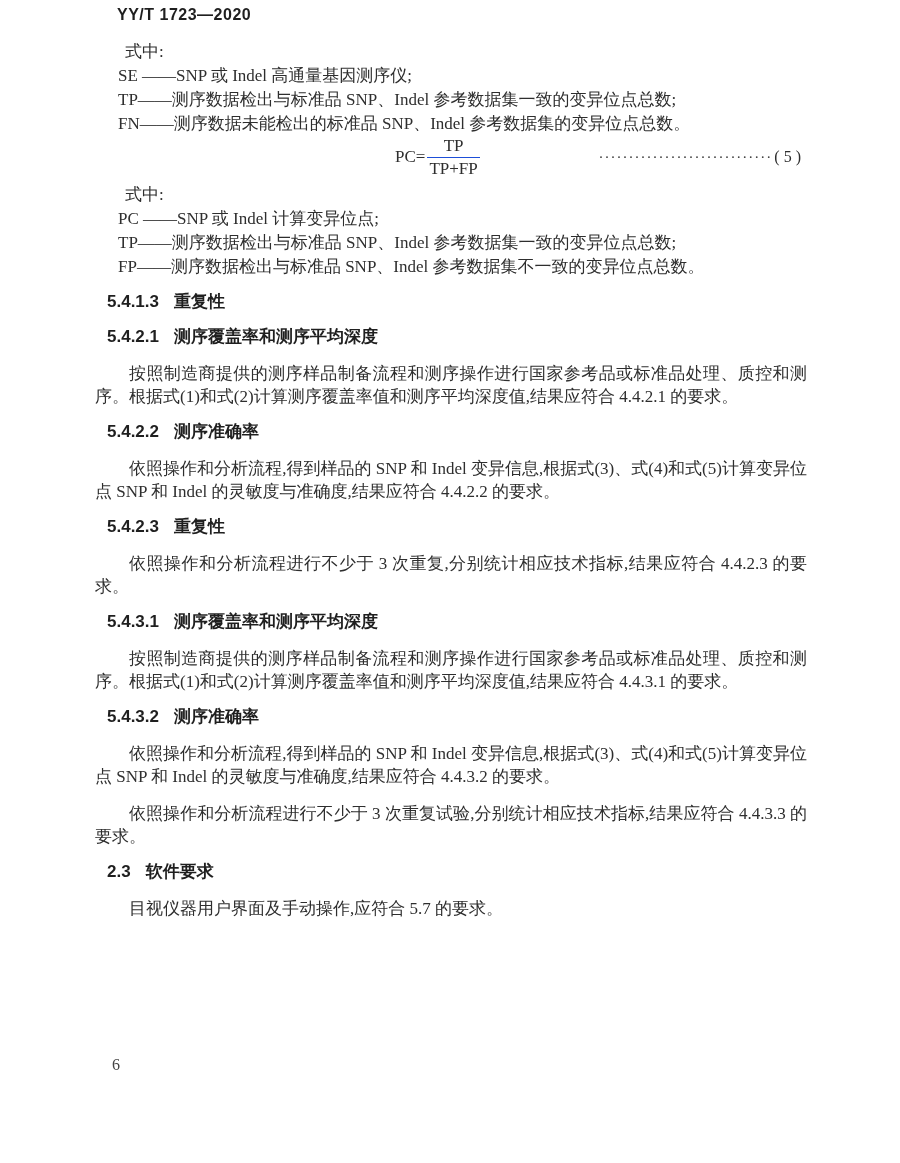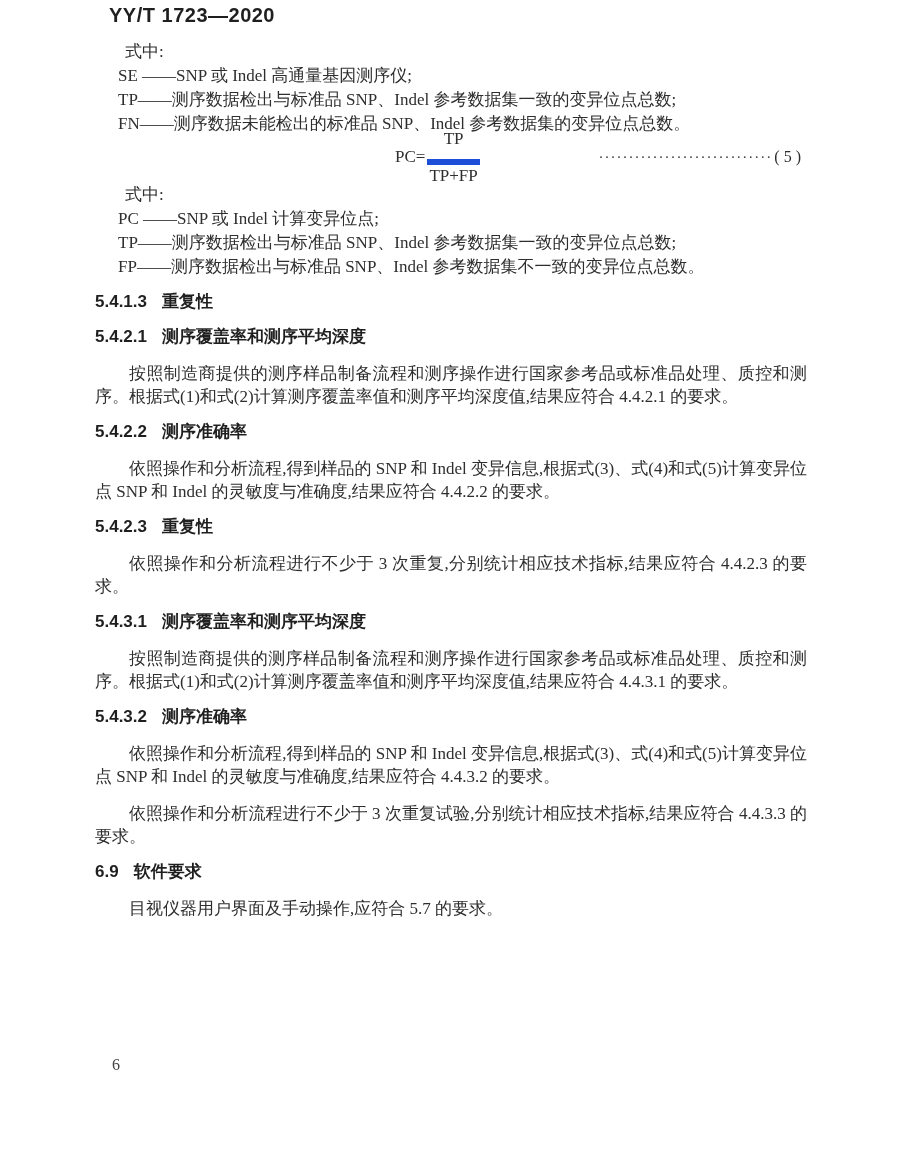--- a/index.html
+++ b/index.html
@@ -12,23 +12,23 @@
     position: relative;
   }
   .page {
     position: absolute;
     left: 95px; top: 4px;
     width: 712px;
   }
   .doc-header {
     font-family: "Liberation Sans", "DejaVu Sans", sans-serif;
     font-weight: bold;
-    font-size: 20px;
+    font-size: 16px;
     color: #1f1f1f;
-    margin-left: 14px;
+    margin-left: 22px;
     height: 22px; line-height: 22px;
     letter-spacing: 0.5px;
   }
   .shizhong {
     margin-top: 14px;
     margin-left: 30px;
     font-size: 17px;
     line-height: 24px;
   }
   .def-list { margin-left: 23px; }
@@ -51,22 +51,22 @@
     font-size: 17px;
   }
   .frac {
     display: inline-block;
     text-align: center;
     vertical-align: middle;
     margin-left: 2px;
   }
   .frac .num {
     display: block;
-    border-bottom: 6px solid #1d4ed8;
-    padding: 0 6px 10px 6px;
+    border-bottom: 1px solid #1d4ed8;
+    padding: 0 6px 1px 6px;
     line-height: 20px;
   }
   .frac .den {
     display: block;
     padding: 1px 2px 0 2px;
     line-height: 20px;
   }
   .formula-ref {
     position: absolute;
     right: 6px; top: 50%;
@@ -83,21 +83,21 @@
   .shizhong2 { margin-top: 3px; }
   .sec-heading {
     font-family: "Liberation Sans", "DejaVu Sans", sans-serif;
     font-weight: bold;
     font-size: 17px;
     color: #1f1f1f;
     margin-top: 13px;
     height: 22px; line-height: 22px;
     white-space: nowrap;
   }
-  .sec-heading .sec-num { margin-right: 15px; }
+  .sec-heading .sec-num { margin-right: 15px; margin-left: 12px; }
   .para {
     margin-top: 14px;
     font-size: 17px;
     line-height: 23px;
     text-indent: 2em;
     text-align: justify;
     color: #2e2e2e;
   }
   .h-gap { margin-top: 12px; }
   .page-number {
@@ -170,19 +170,19 @@
   <div class="para">按照制造商提供的测序样品制备流程和测序操作进行国家参考品或标准品处理、质控和测序。根据式(1)和式(2)计算测序覆盖率值和测序平均深度值,结果应符合 4.4.3.1 的要求。</div>
 
   <div class="sec-heading">
     <span class="sec-num">5.4.3.2</span><span>测序准确率</span>
   </div>
   <div class="para">依照操作和分析流程,得到样品的 SNP 和 Indel 变异信息,根据式(3)、式(4)和式(5)计算变异位点 SNP 和 Indel 的灵敏度与准确度,结果应符合 4.4.3.2 的要求。</div>
 
   <div class="para">依照操作和分析流程进行不少于 3 次重复试验,分别统计相应技术指标,结果应符合 4.4.3.3 的要求。</div>
 
   <div class="sec-heading">
-    <span class="sec-num">6.9</span><span>软件要求</span>
+    <span class="sec-num">2.3</span><span>软件要求</span>
   </div>
   <div class="para">目视仪器用户界面及手动操作,应符合 5.7 的要求。</div>
 
 </div>
 
 <div class="page-number">6</div>
 
 </body></html>

